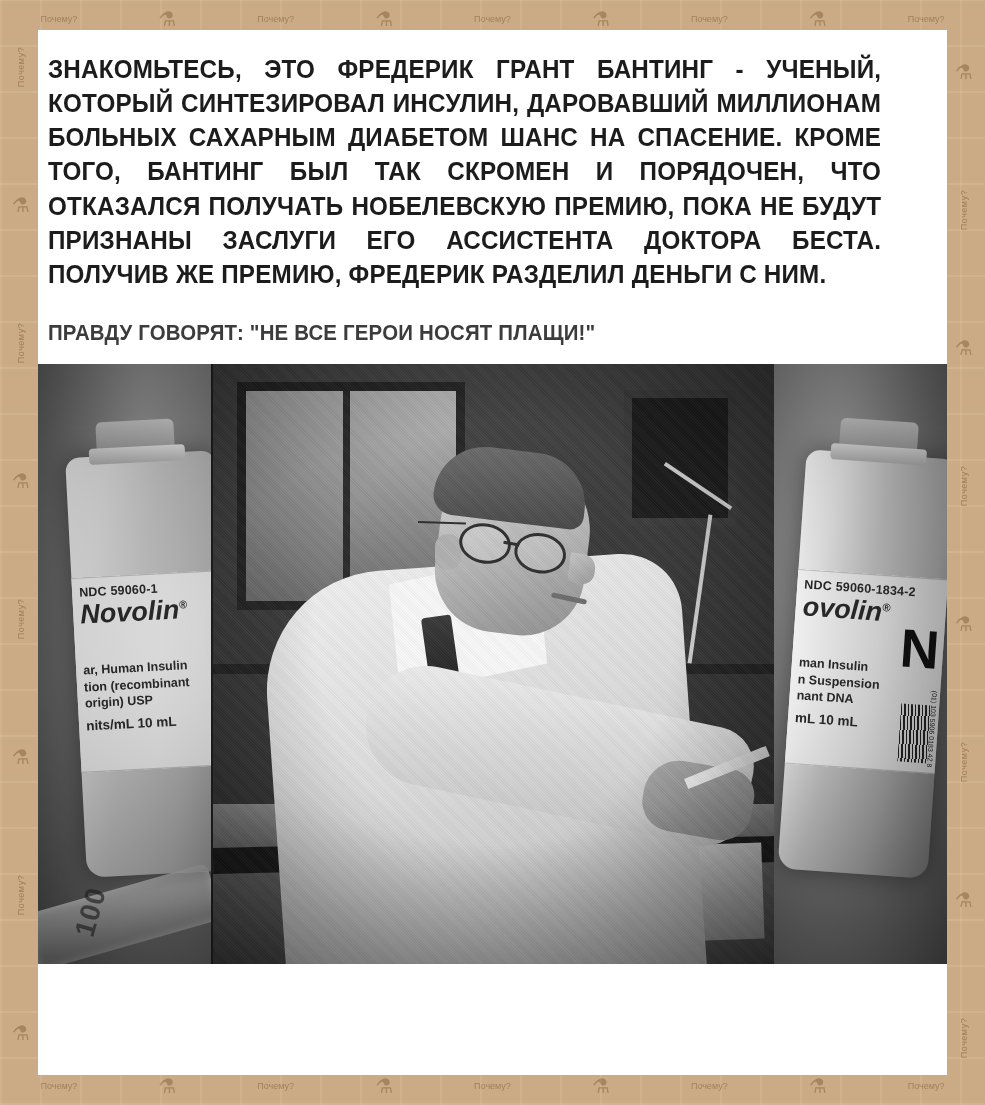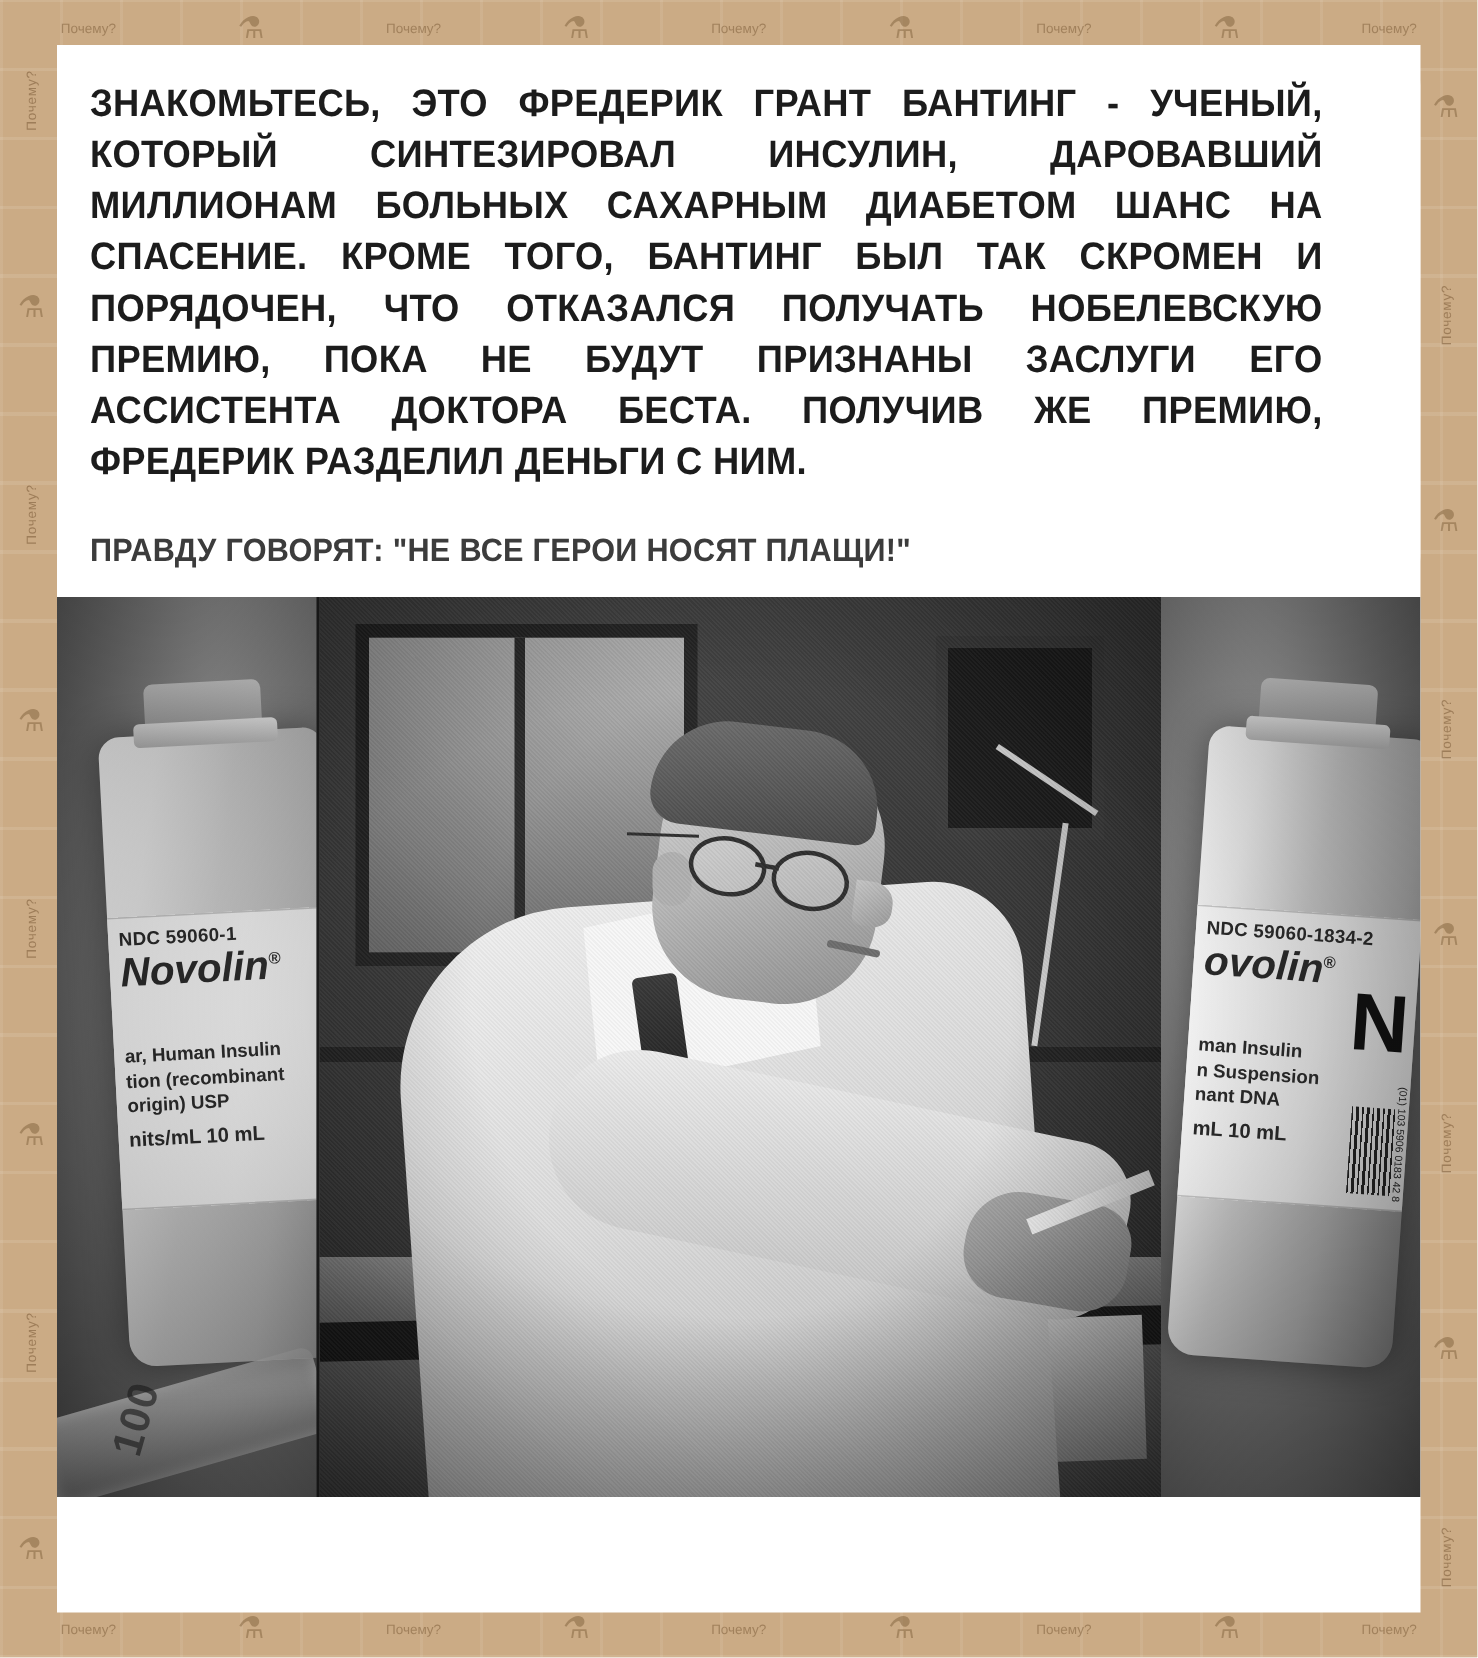--- a/index.html
+++ b/index.html
@@ -83,21 +83,21 @@
     position: absolute;
     left: 38px;
     top: 30px;
     width: 909px;
     height: 1045px;
     background: #ffffff;
     overflow: hidden;
   }
 
   .caption {
-    padding: 22px 22px 12px 22px;
+    padding: 22px 22px 12px 10px;
     background: #ffffff;
     border-radius: 27px;
   }
   .caption-main {
     font-family: "Liberation Sans", sans-serif;
     font-weight: bold;
     font-size: 25.5px;
     line-height: 1.34;
     letter-spacing: 0.2px;
     color: #1c1c1c;

